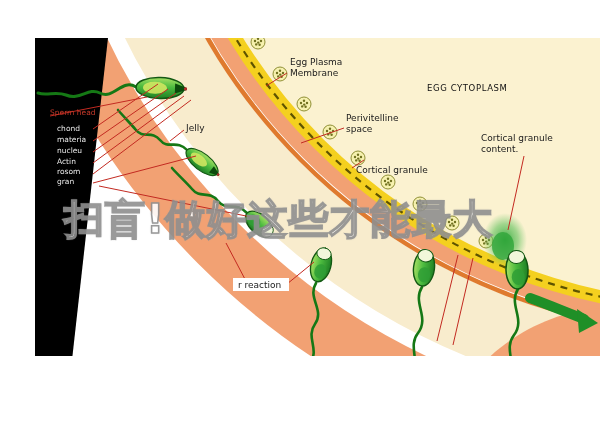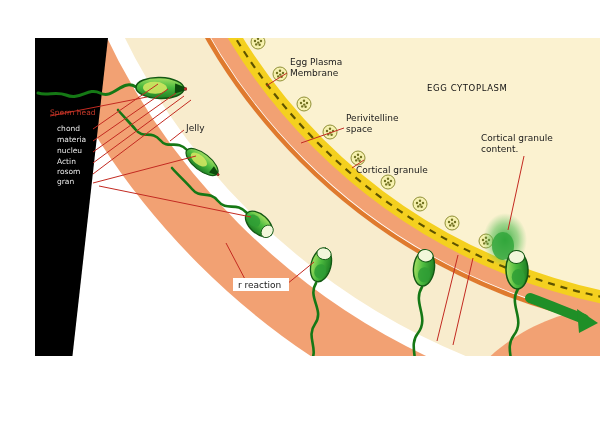--- a/index.html
+++ b/index.html
@@ -182,13 +182,14 @@
       <text class="frag" x="57" y="153">nucleu</text>
       <text class="frag" x="57" y="164">Actin</text>
       <text class="frag" x="57" y="174">rosom</text>
       <text class="frag" x="57" y="184">gran</text>
 
       <rect x="233" y="278" width="56" height="13" fill="#ffffff"></rect>
       <text class="lbl" x="238" y="288">r reaction</text>
     </g>
   </svg>
 
+  <div class="watermark">扫盲!做好这些才能最大</div>
 </div>
 
 </body></html>

